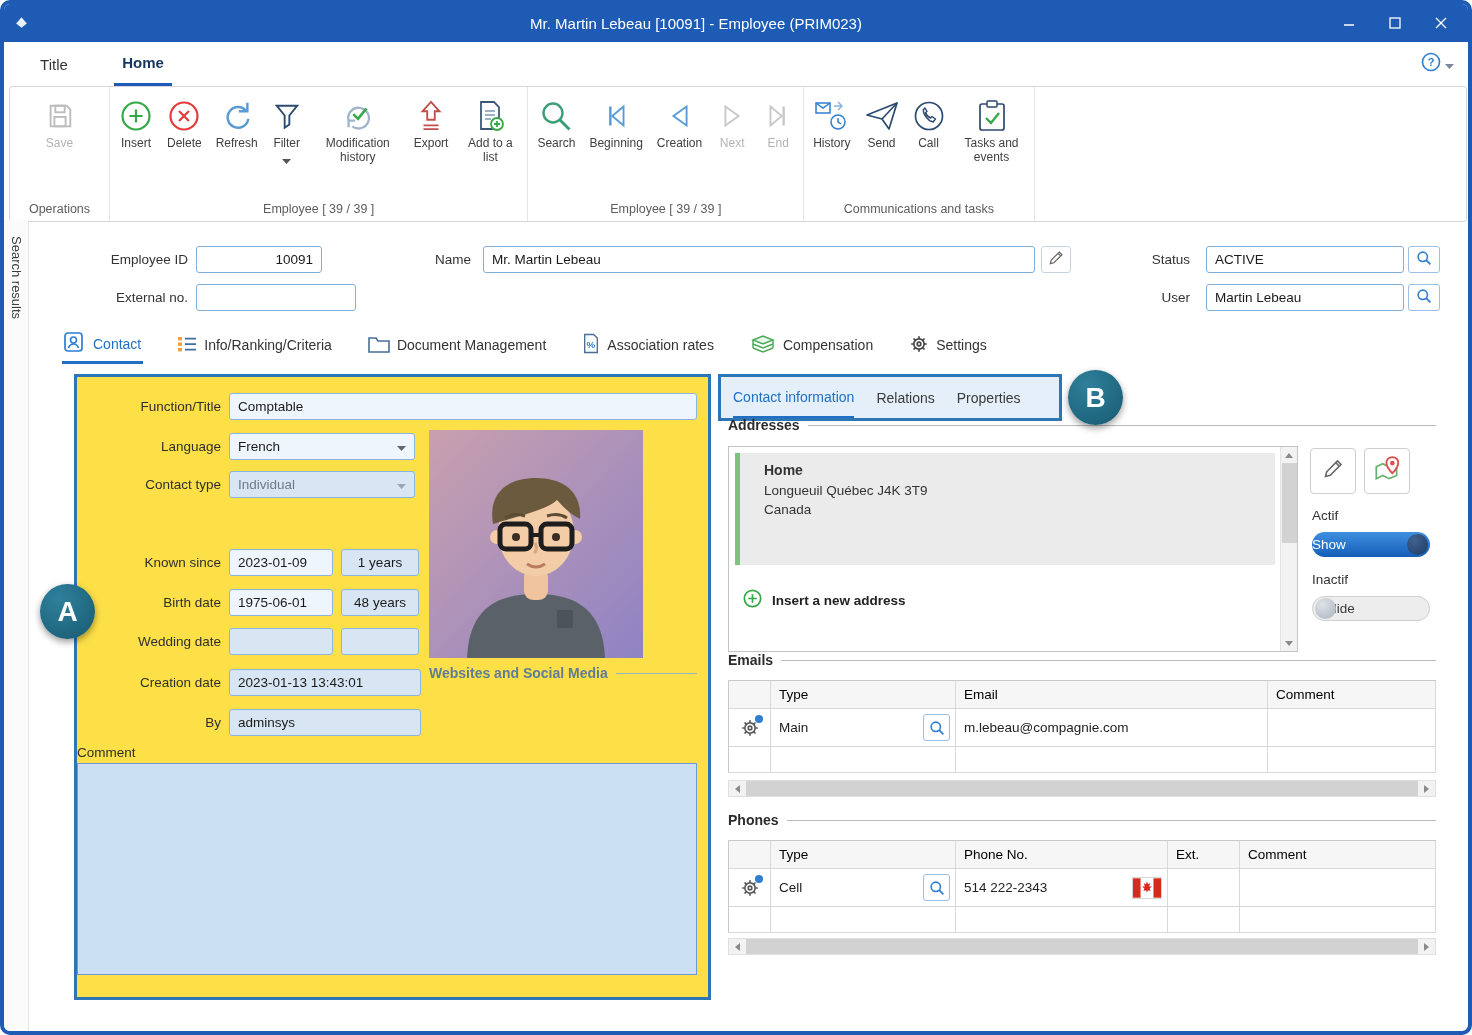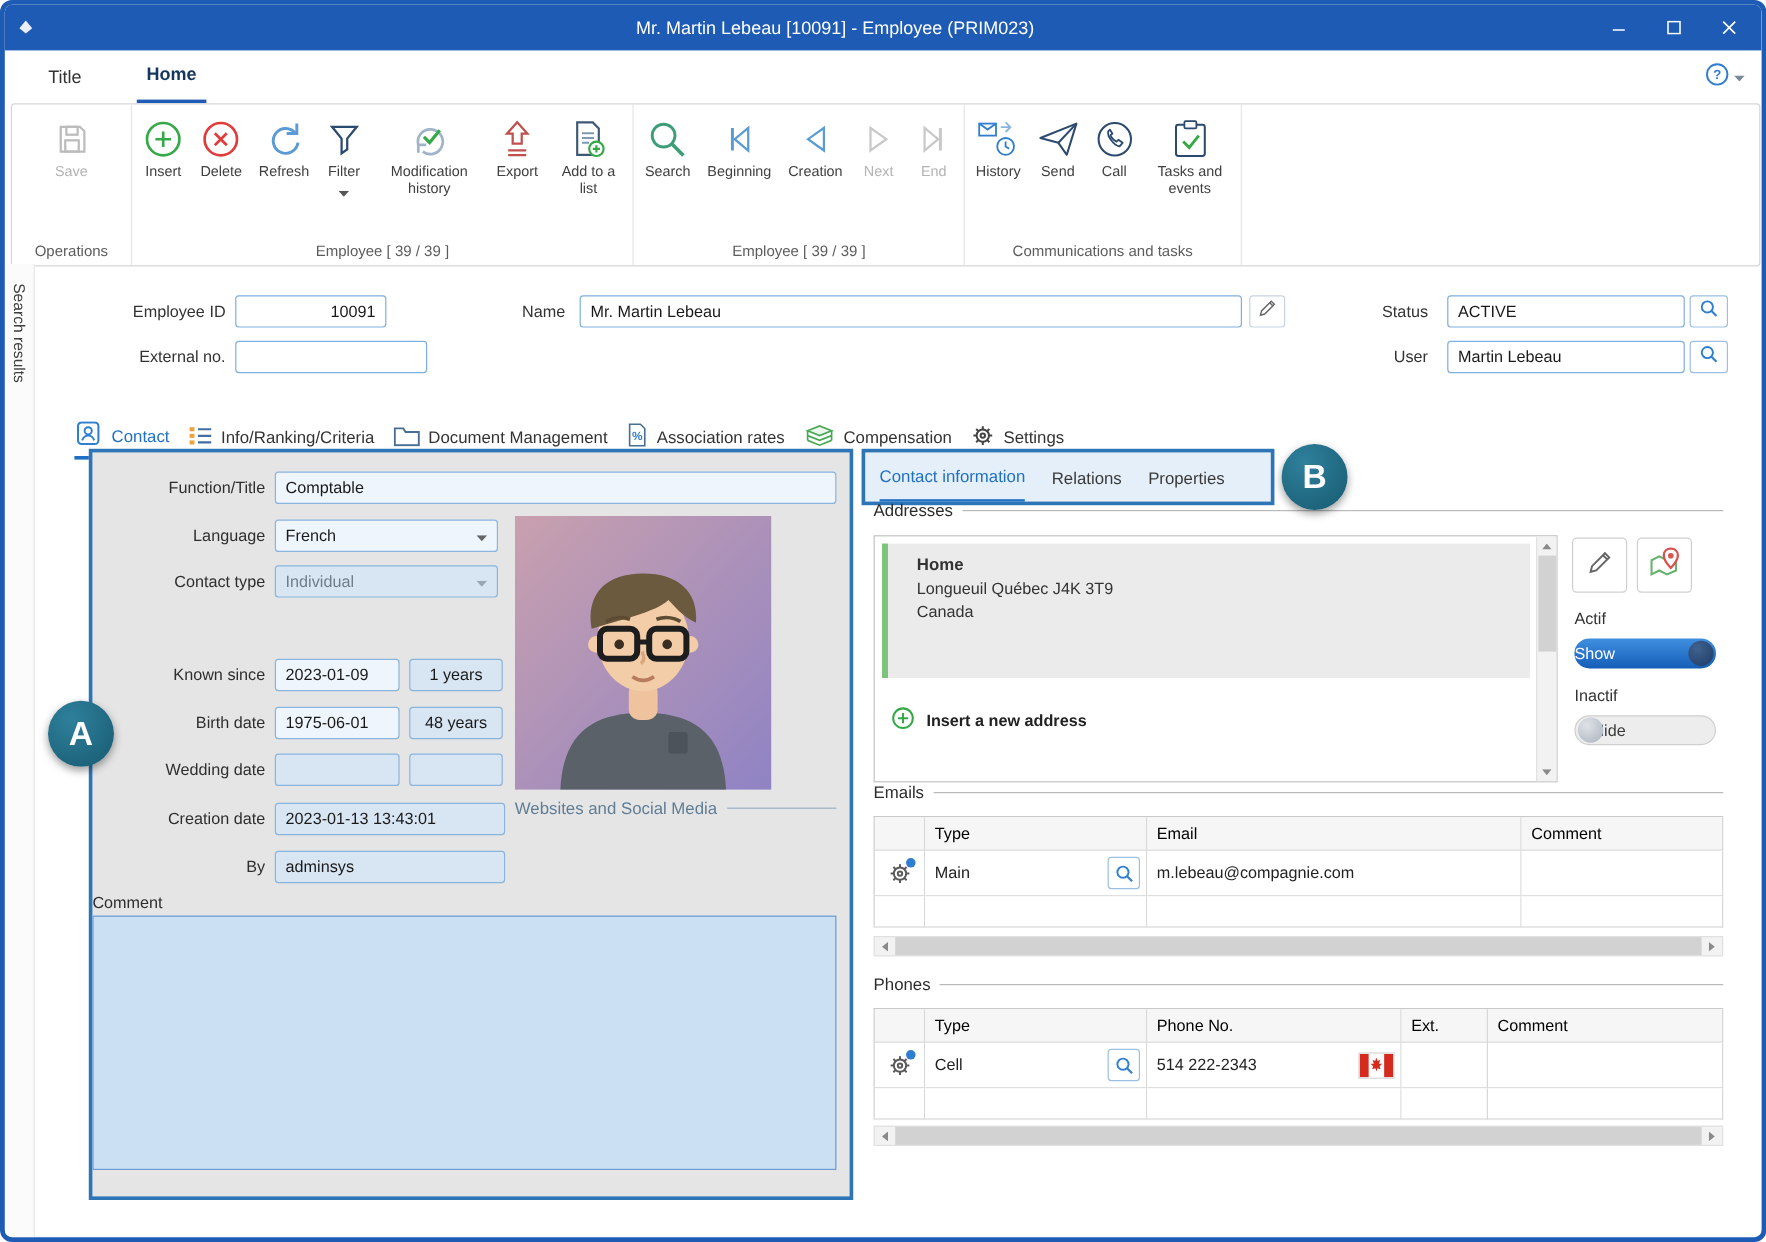--- a/index.html
+++ b/index.html
@@ -28,30 +28,30 @@
   
   .side-strip{position:absolute;left:0;top:216px;bottom:0;width:25px;background:#fbfbfb;border-right:1px solid #e8e8e8}
   .vtext{writing-mode:vertical-rl;font-size:13px;color:#3d3d3d;margin:16px 0 0 5px;display:inline-block}
   
   .flabel{position:absolute;display:flex;align-items:center;justify-content:flex-end;font-size:13.5px;color:#333;height:27px;white-space:nowrap}
   .field{position:absolute;height:27px;border:1px solid #7fafdf;border-radius:3px;background:#fff;font-size:13.5px;color:#1a1a1a;display:flex;align-items:center;padding:0 8px;white-space:nowrap;overflow:hidden}
   .field.rt{justify-content:flex-end}
   .field.ctr{justify-content:center}
   .sq-btn{position:absolute;border:1px solid #9cbfe2;border-radius:3px;background:#fff;display:flex;align-items:center;justify-content:center}
   
-  .tabstrip{position:absolute;left:58px;top:341px;height:38px;display:flex;gap:12px}
+  .tabstrip{position:absolute;left:58px;top:322px;height:38px;display:flex;gap:32px}
   .tab{display:flex;align-items:center;gap:7px;font-size:14px;color:#333;height:38px;padding:0 2px;white-space:nowrap}
   .tab.active{color:#1f6fc4;border-bottom:3px solid #1f6fc4}
   
-  .panel-a{position:absolute;left:70px;top:370px;width:637px;height:626px;border:3px solid #2e75b6;background:#e5e5e5}
+  .panel-a{position:absolute;left:70px;top:370px;width:637px;height:626px;border:3px solid #2e75b6;background:#fde047}
   .panel-a .flabel{color:#2e2e2e}
   .panel-a .field{background:#eef5fc;border-color:#8ab5de}
   .panel-a .field.ro{background:#d8e6f3}
   .ddchev{margin-left:auto}
-  .sec-h{position:absolute;display:flex;align-items:center;font-weight:400;font-size:14px;color:#2b2b2b}
+  .sec-h{position:absolute;display:flex;align-items:center;font-weight:700;font-size:14px;color:#2b2b2b}
   .sec-h .line{flex:1;height:1px;background:#b9b9b9;margin-left:8px}
   
   .b-box{position:absolute;left:714px;top:370px;width:344px;height:47px;border:3px solid #2e75b6;background:rgba(205,226,244,.55);display:flex;align-items:center;gap:22px;padding:0 12px}
   .btab{font-size:14px;color:#3a3a3a;height:41px;display:flex;align-items:center;white-space:nowrap}
   .btab.active{color:#1f6fc4;border-bottom:2px solid #1f6fc4}
   
   .addr-box{position:absolute;left:724px;top:442px;width:570px;height:206px;border:1px solid #c3c3c3;background:#fff}
   .addr-item{position:absolute;left:6px;top:6px;width:540px;height:112px;background:#ebebeb;border-left:5px solid #7cc47c;padding:8px 10px 0 24px;font-size:13.5px;color:#333;line-height:19.5px}
   .addr-item .t{font-weight:700;font-size:14px}
   .addr-insert{position:absolute;left:14px;top:142px;display:flex;align-items:center;gap:10px;font-weight:700;font-size:13.5px;color:#222}

